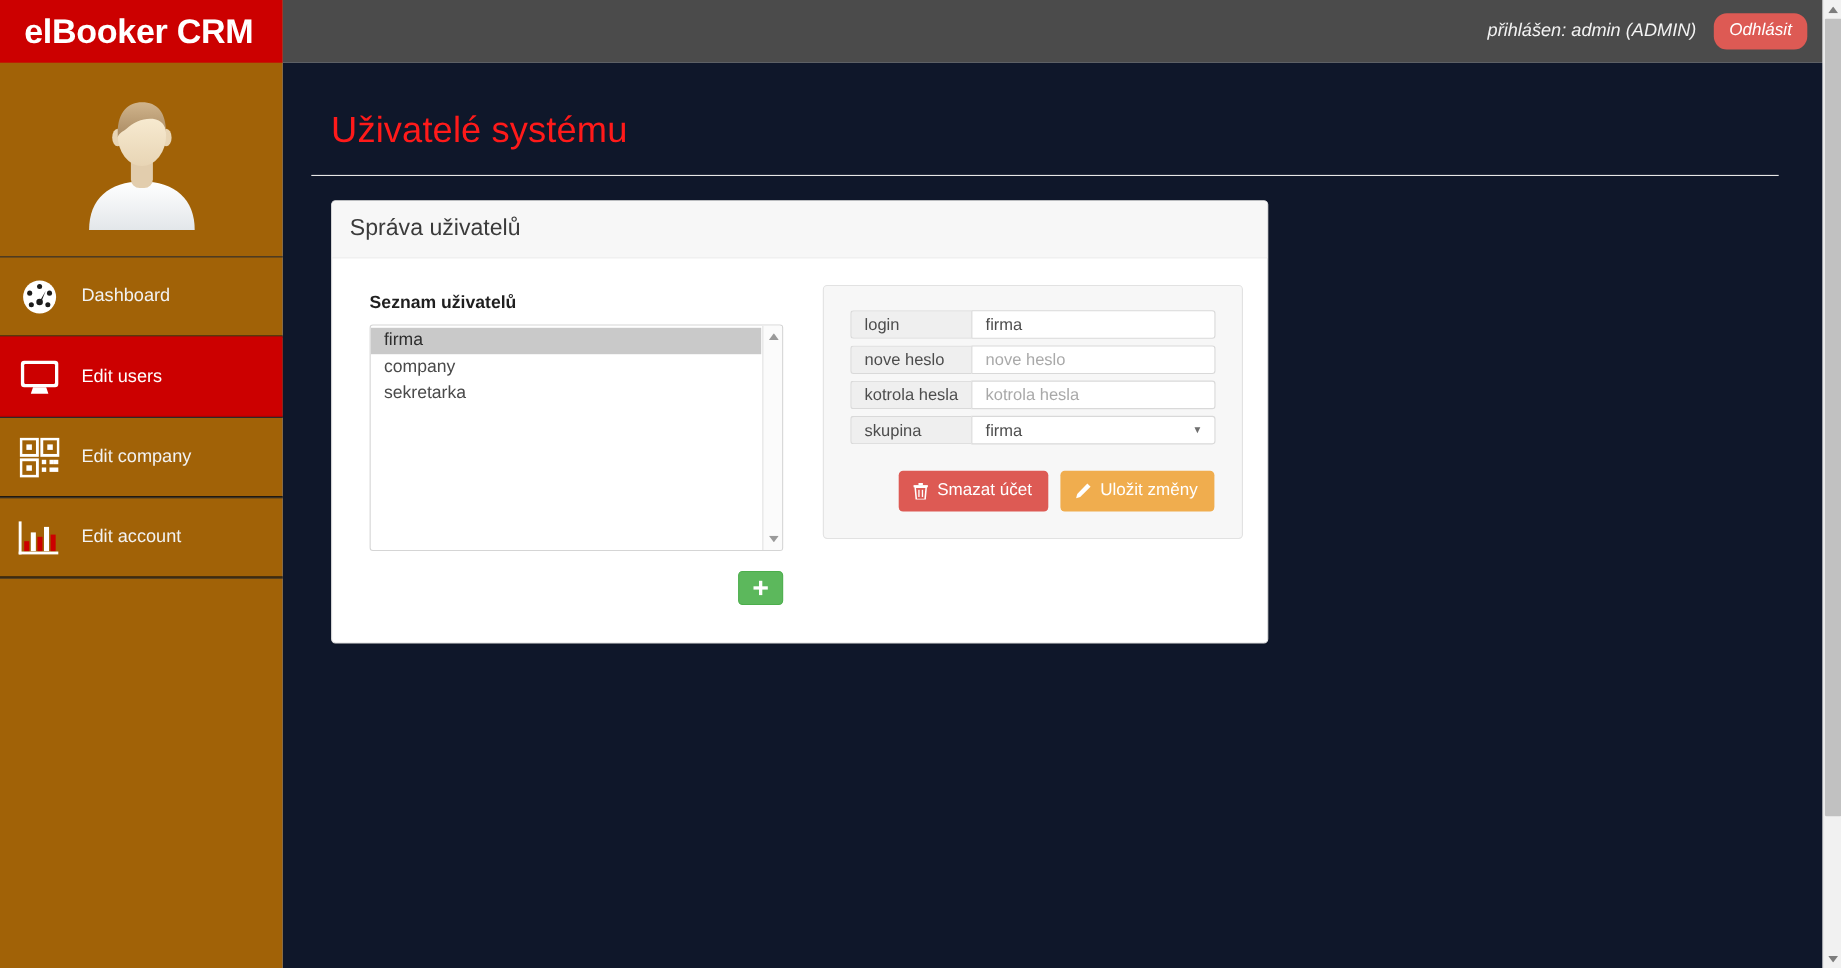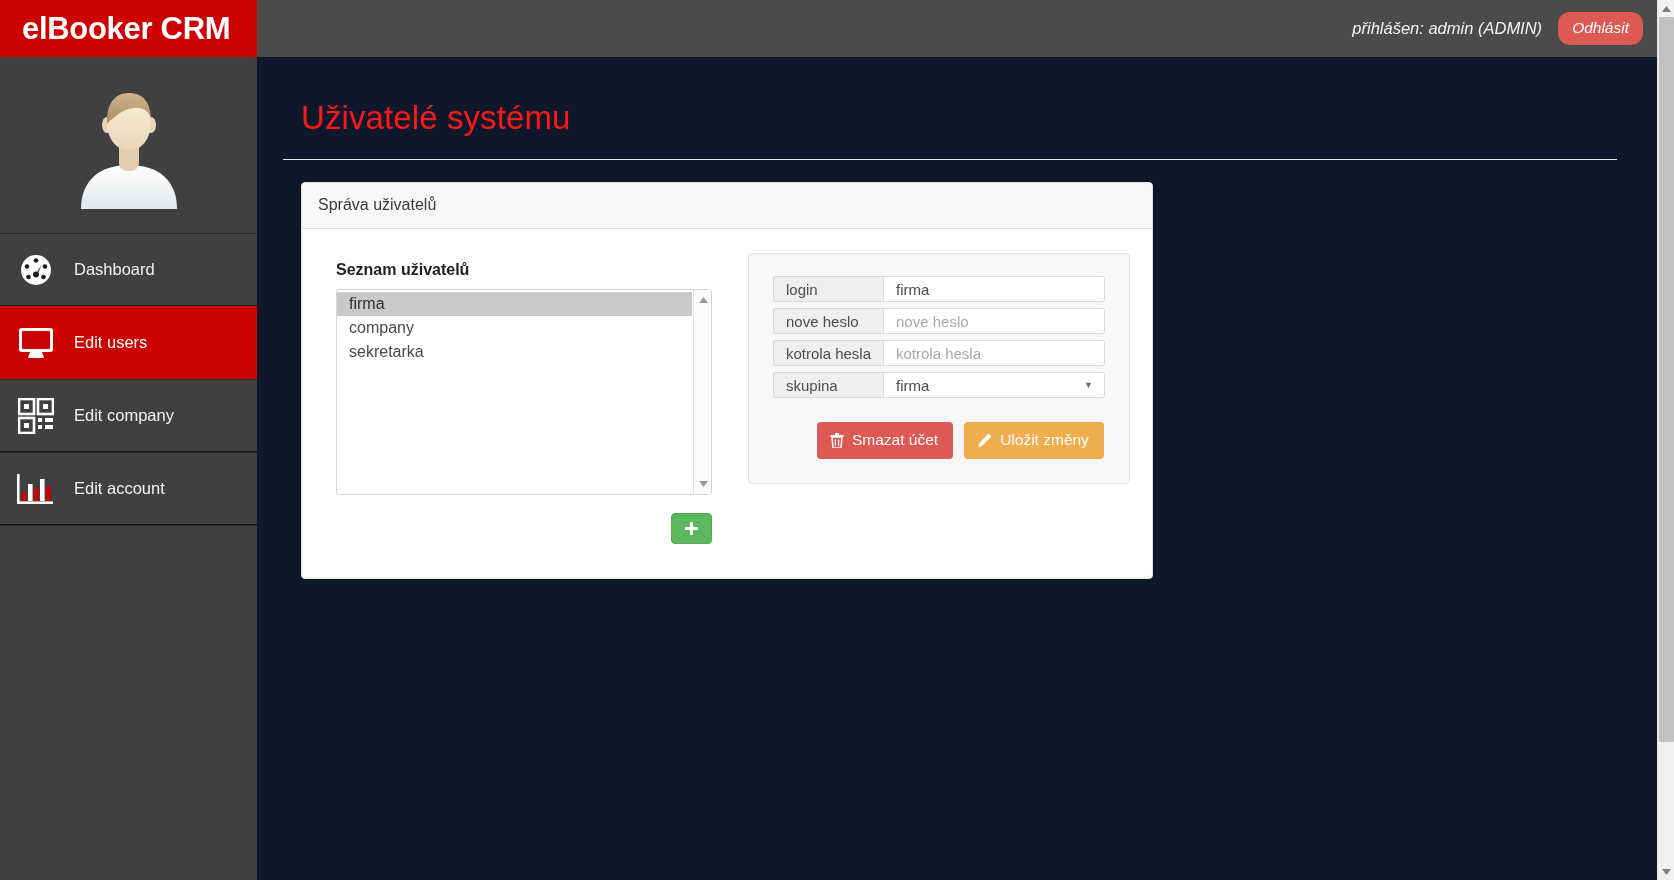--- a/index.html
+++ b/index.html
@@ -10,21 +10,21 @@
     font-family: "Liberation Sans", sans-serif;
     background: #ffffff;
   }
 
   .app { position: relative; width: 1674px; height: 880px; background:#fff; }
 
   
   .sidebar {
     position: absolute; left: 0; top: 0;
     width: 257px; height: 880px;
-    background: #404040;
+    background: #a16207;
   }
   .brand {
     height: 57px; width: 257px;
     background: #cc0000;
     display: flex; align-items: center;
     padding-left: 22px;
   }
   .brand-text {
     color: #ffffff;
     font-size: 31px;
@@ -138,21 +138,21 @@
     border: 1px solid #e0e0e0;
     border-radius: 4px;
     box-shadow: 0 1px 1px rgba(0,0,0,0.04);
   }
   .panel-heading {
     background: #f7f7f7;
     border-bottom: 1px solid #e0e0e0;
     border-radius: 4px 4px 0 0;
     padding: 13px 16px 14px 16px;
     color: #3b3b3b;
-    font-size: 16px;
+    font-size: 21px;
   }
   .panel-body {
     padding: 24px 22px 34px 22px;
     display: flex;
     gap: 36px;
   }
 
   
   .col-left { width: 400px; }
   .list-label {

